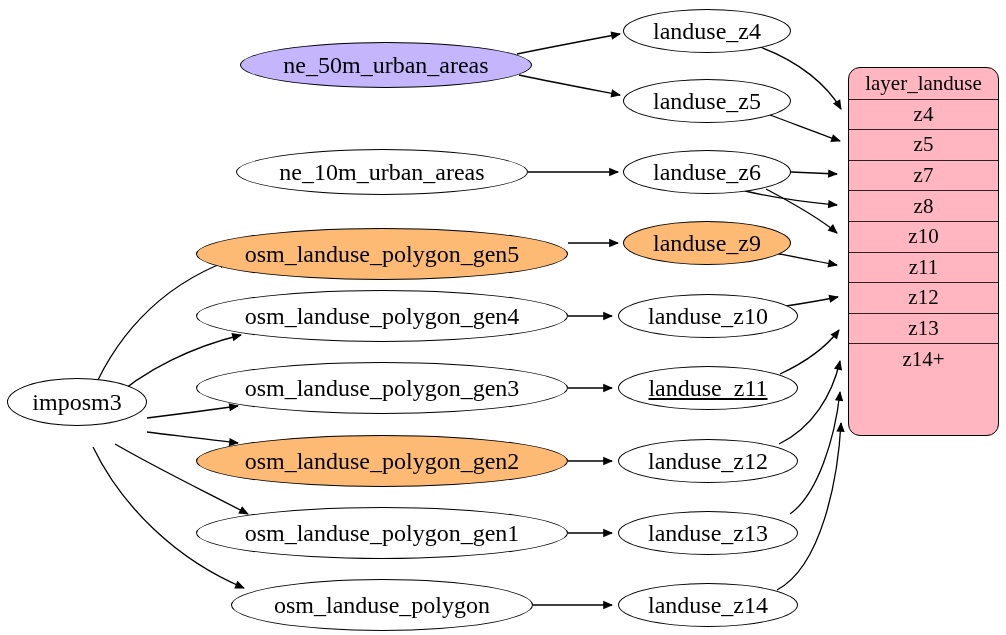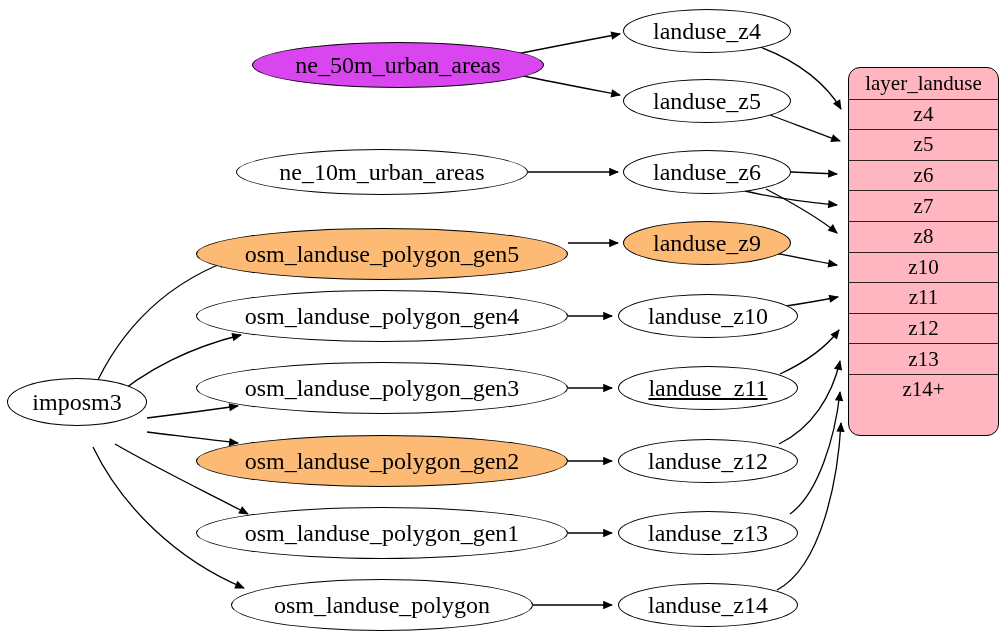--- a/index.html
+++ b/index.html
@@ -65,21 +65,21 @@
         <path d="M786,306 C806,303 823,300 838,297" class="edge" stroke="#000000" marker-end="url(#arrowhead)"></path>
         <path d="M780,374 C808,361 827,346 839,330" class="edge" stroke="#000000" marker-end="url(#arrowhead)"></path>
         <path d="M779,444 C812,428 832,396 840,361" class="edge" stroke="#000000" marker-end="url(#arrowhead)"></path>
         <path d="M790,514 C818,494 835,438 840,392" class="edge" stroke="#000000" marker-end="url(#arrowhead)"></path>
         <path d="M777,590 C822,566 838,478 841,423" class="edge" stroke="#000000" marker-end="url(#arrowhead)"></path>
       </g>
   </svg>
 
   <div id="node-layer">
       <div class="node" style="left: 7px; top: 378px; width: 140px; height: 48px; background: rgb(255, 255, 255); border-color: rgb(0, 0, 0);">imposm3</div>
-      <div class="node" style="left: 252px; top: 42px; width: 292px; height: 46px; background: #d946ef; border-color: rgb(0, 0, 0); text-align: right;">ne_50m_urban_areas</div>
+      <div class="node" style="left: 240px; top: 42px; width: 292px; height: 46px; background: #c4b5fd; border-color: rgb(0, 0, 0); text-align: right;">ne_50m_urban_areas</div>
       <div class="node" style="left: 236px; top: 149px; width: 292px; height: 46px; background: rgb(255, 255, 255); border-color: rgb(0, 0, 0);">ne_10m_urban_areas</div>
       <div class="node" style="left: 196px; top: 228px; width: 372px; height: 52px; background: #fdba74; border-color: rgb(0, 0, 0);">osm_landuse_polygon_gen5</div>
       <div class="node" style="left: 196px; top: 290px; width: 372px; height: 52px; background: rgb(255, 255, 255); border-color: rgb(0, 0, 0);">osm_landuse_polygon_gen4</div>
       <div class="node" style="left: 196px; top: 362px; width: 372px; height: 52px; background: rgb(255, 255, 255); border-color: rgb(0, 0, 0);">osm_landuse_polygon_gen3</div>
       <div class="node" style="left: 196px; top: 435px; width: 372px; height: 52px; background: #fdba74; border-color: rgb(0, 0, 0);">osm_landuse_polygon_gen2</div>
       <div class="node" style="left: 196px; top: 507px; width: 372px; height: 52px; background: rgb(255, 255, 255); border-color: rgb(0, 0, 0);">osm_landuse_polygon_gen1</div>
       <div class="node" style="left: 231px; top: 579px; width: 302px; height: 52px; background: rgb(255, 255, 255); border-color: rgb(0, 0, 0);">osm_landuse_polygon</div>
       <div class="node" style="left: 623px; top: 9px; width: 168px; height: 44px; background: rgb(255, 255, 255); border-color: rgb(0, 0, 0);">landuse_z4</div>
       <div class="node" style="left: 623px; top: 79px; width: 168px; height: 44px; background: rgb(255, 255, 255); border-color: rgb(0, 0, 0);">landuse_z5</div>
       <div class="node" style="left: 623px; top: 150px; width: 168px; height: 44px; background: rgb(255, 255, 255); border-color: rgb(0, 0, 0);">landuse_z6</div>
@@ -88,21 +88,20 @@
       <div class="node" style="left: 618px; top: 366px; width: 180px; height: 44px; background: rgb(255, 255, 255); border-color: rgb(0, 0, 0); text-decoration: underline;">landuse_z11</div>
       <div class="node" style="left: 618px; top: 439px; width: 180px; height: 44px; background: rgb(255, 255, 255); border-color: rgb(0, 0, 0);">landuse_z12</div>
       <div class="node" style="left: 618px; top: 511px; width: 180px; height: 44px; background: rgb(255, 255, 255); border-color: rgb(0, 0, 0);">landuse_z13</div>
       <div class="node" style="left: 618px; top: 583px; width: 180px; height: 44px; background: rgb(255, 255, 255); border-color: rgb(0, 0, 0);">landuse_z14</div>
     </div>
 
   <div class="gtable" id="landuse-table" style="left: 848px; top: 67px; width: 151px; height: 369px; background: rgb(255, 182, 193); border-color: rgb(0, 0, 0);">
     <div>layer_landuse</div>
   <div>z4</div>
       <div>z5</div>
-      <div>z6</div>
       <div>z7</div>
       <div>z8</div>
       <div>z10</div>
       <div>z11</div>
       <div>z12</div>
       <div>z13</div>
       <div>z14+</div>
     </div>
 
 </div>

